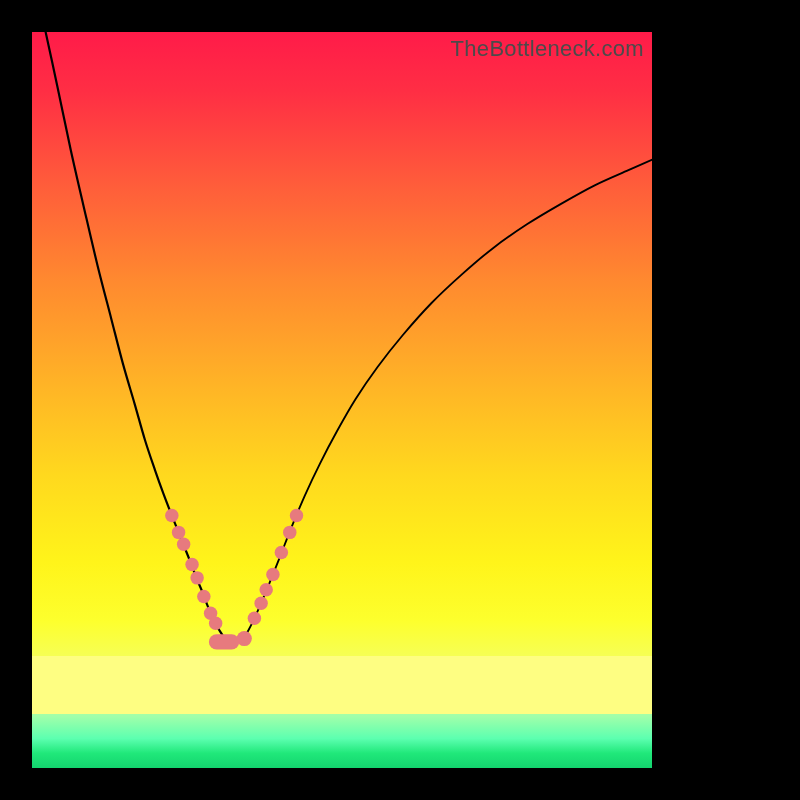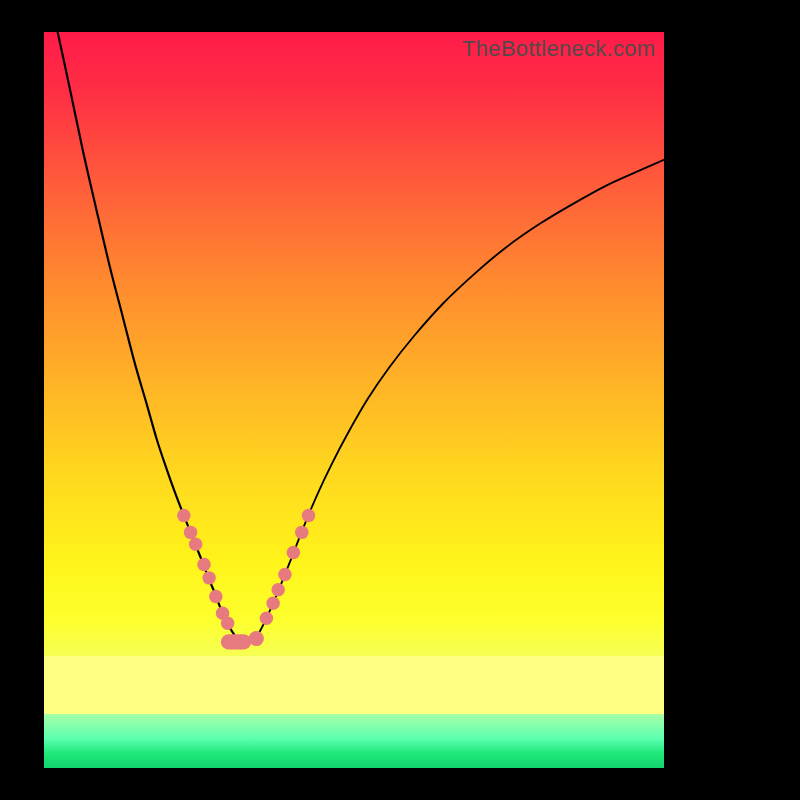--- a/index.html
+++ b/index.html
@@ -16,21 +16,20 @@
     inset: 0;
     background: #000;
   }
   .plot {
     position: absolute;
     left: 32px;
     top: 32px;
     width: 620px;
     height: 736px;
     overflow: hidden;
-    margin-left: 12px;
   }
   .gradient {
     position: absolute;
     inset: 0;
     background: linear-gradient(to bottom,
       #ff1b49 0%,
       #ff2e44 8%,
       #ff5a3b 20%,
       #ff8a2f 34%,
       #ffb426 48%,

